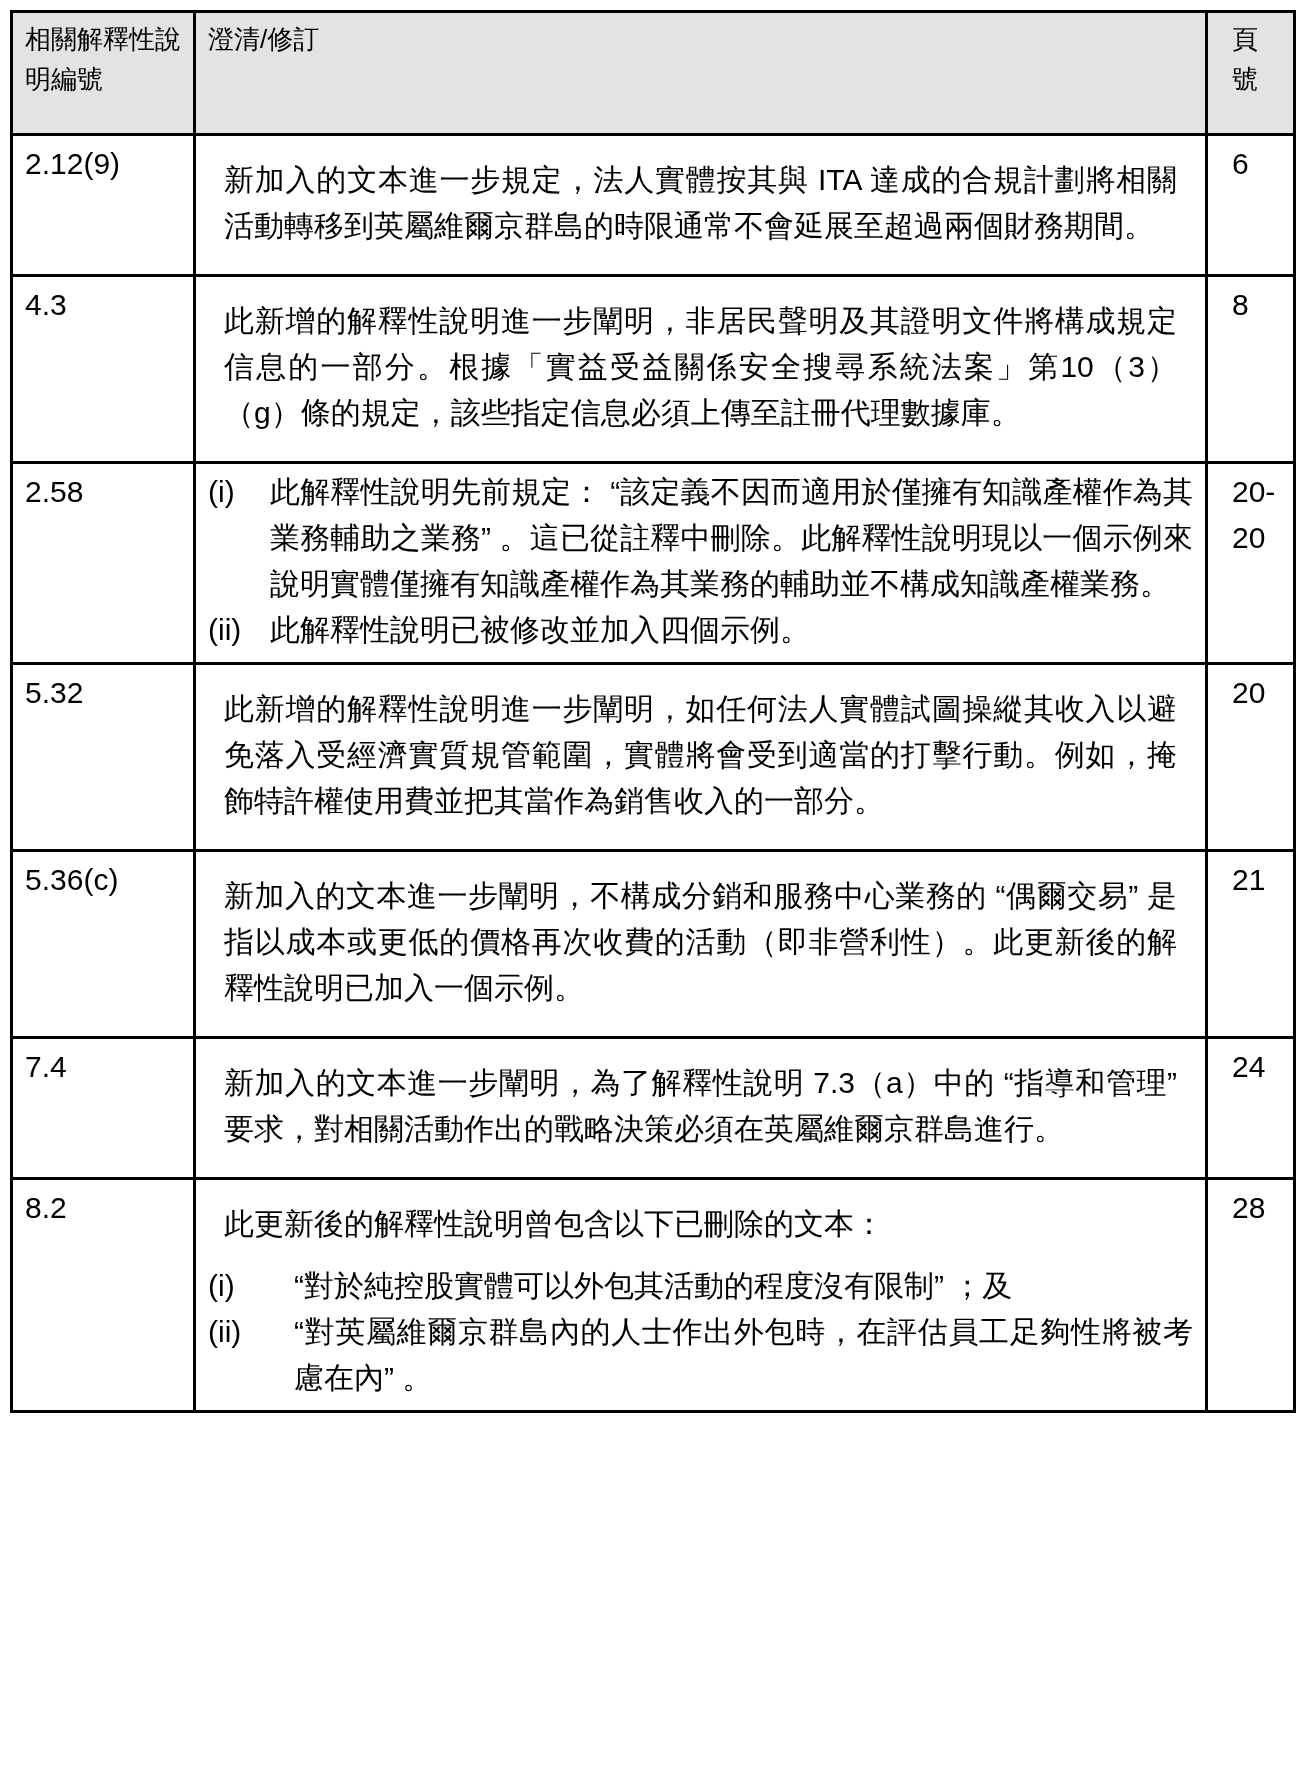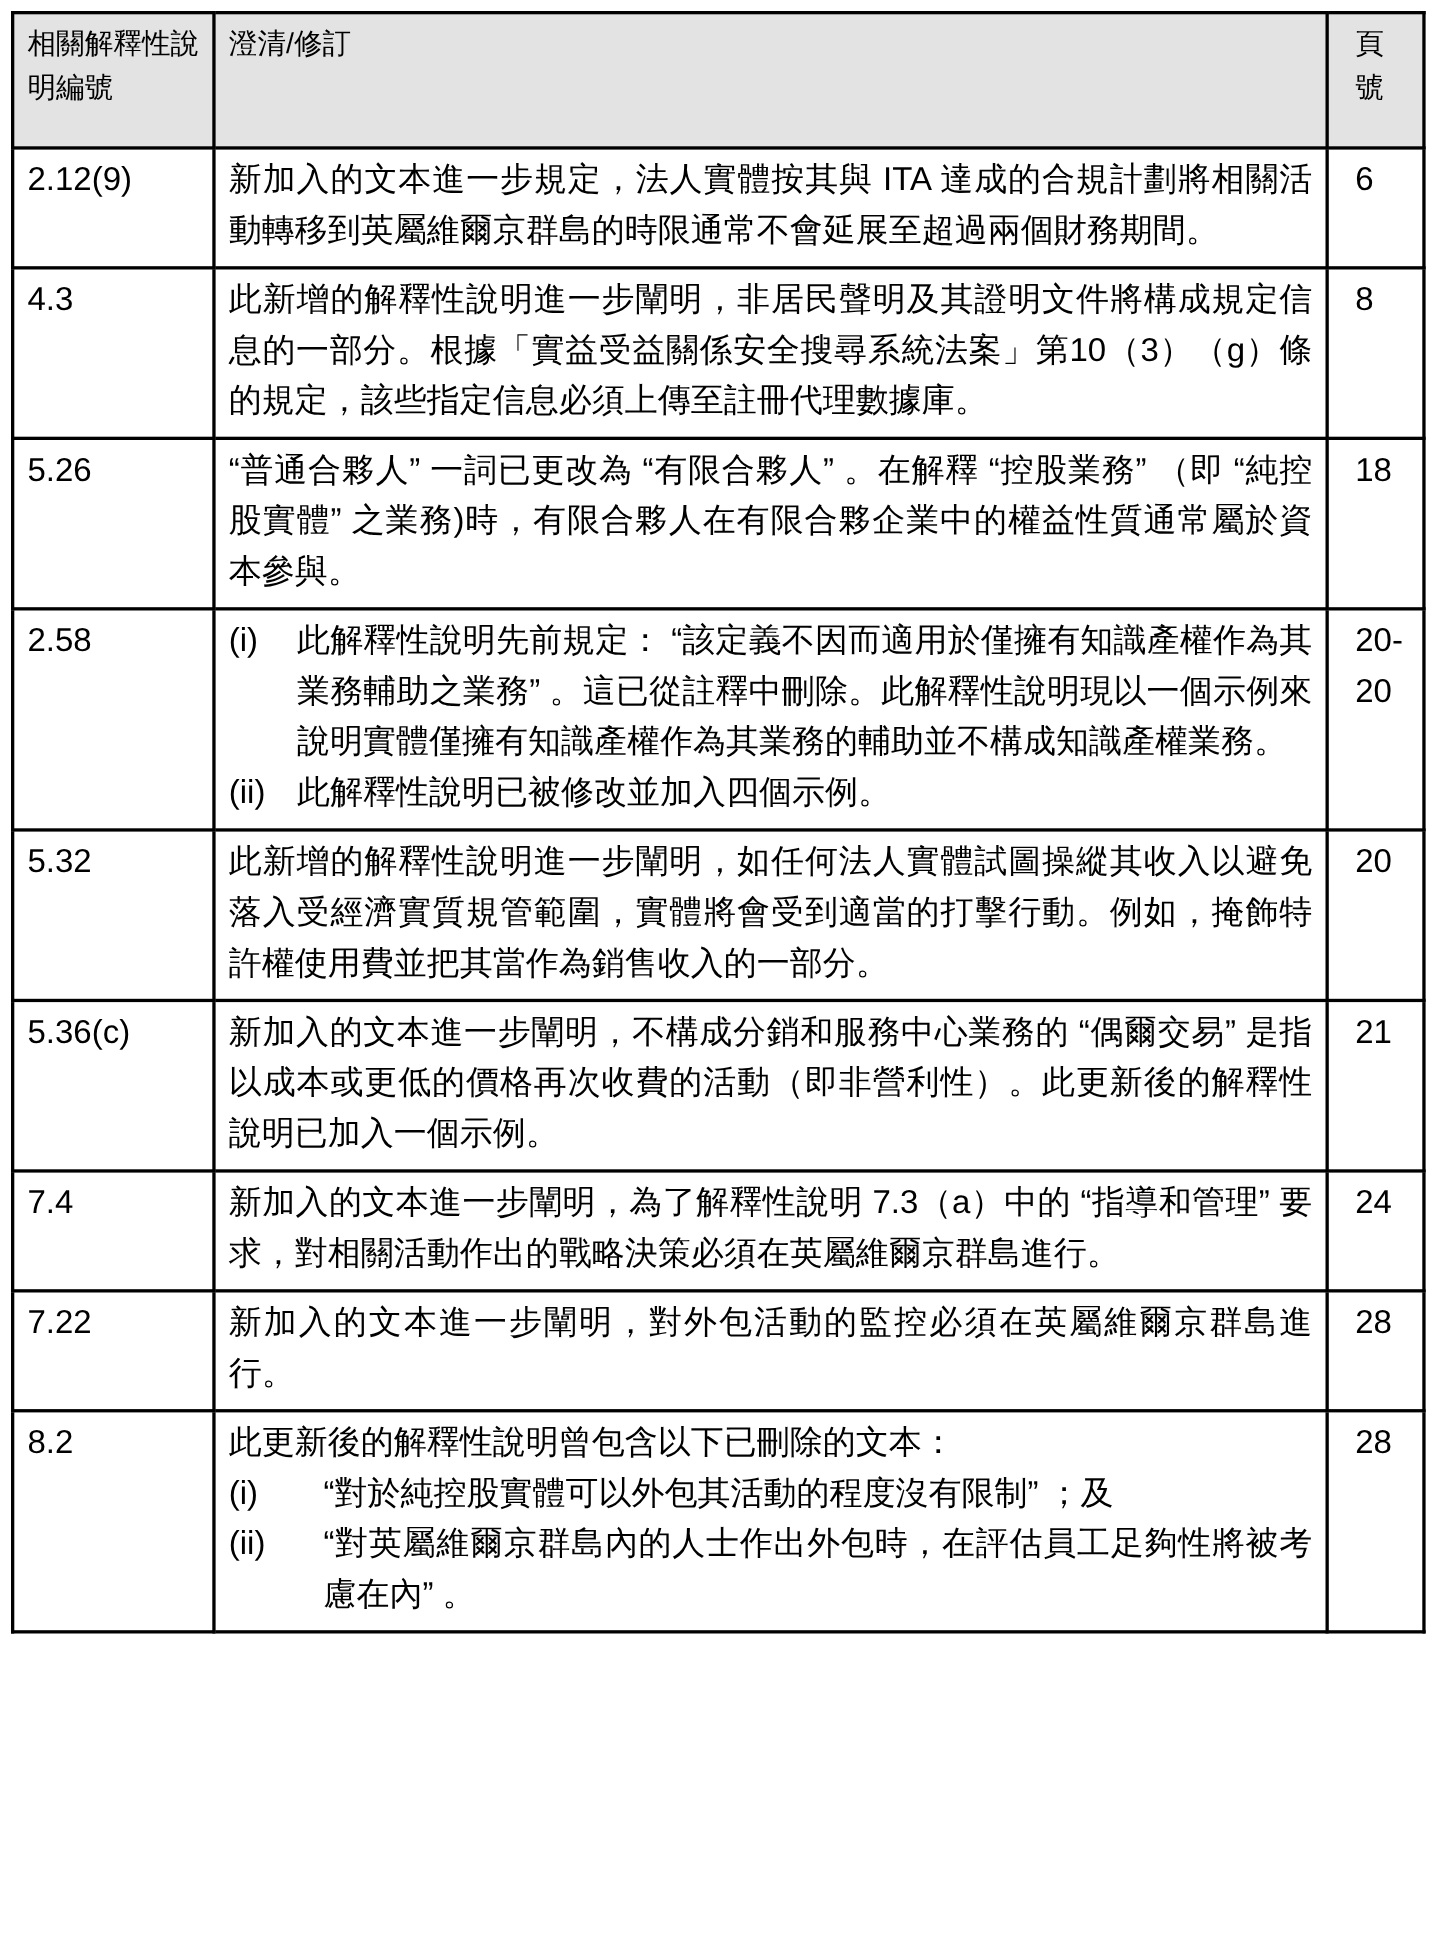--- a/index.html
+++ b/index.html
@@ -43,21 +43,21 @@
   }
   .doc-table td {
     font-size: 30px;
     line-height: 46px;
     padding: 5px 12px 9px 12px;
   }
   th.c1, td.c1 { width: 183px; }
   th.c2, td.c2 { width: 1012px; }
   th.c3, td.c3 { width: 88px; padding-left: 24px; }
   td.c2 { text-align: justify; text-align-last: left; }
-  .cell-p { margin: 0; }
+  .cell-p { margin: 16px; }
   .li { display: flex; }
   .li .marker { flex: 0 0 62px; }
   .li.wide .marker { flex: 0 0 86px; }
   .li .li-text { flex: 1 1 auto; text-align: justify; text-align-last: left; }
   .it { font-style: italic; }
 </style>
 </head>
 <body>
 
 <div>
@@ -80,29 +80,20 @@
           <td class="c3">6</td>
         </tr>
         <tr>
           <td class="c1">
             <div>4.3</div>
           </td>
           <td class="c2">
             <div class="cell-p"><span>此新增的解釋性說明進一步闡明，非居民聲明及其證明文件將構成規定信息的一部分。根據「實益受益關係安全搜尋系統法案」第10（3）（g）條的規定，該些指定信息必須上傳至註冊代理數據庫。</span></div>
           </td>
           <td class="c3">8</td>
-        </tr>
-        <tr>
-          <td class="c1">
-            <div>5.26</div>
-          </td>
-          <td class="c2">
-            <div class="cell-p"><span>“普通合夥人” 一詞已更改為 “有限合夥人” 。在解釋 “控股業務” （即 “純控股實體” 之業務)時，有限合夥人在有限合夥企業中的權益性質通常屬於資本參與。</span></div>
-          </td>
-          <td class="c3">18</td>
         </tr>
         <tr>
           <td class="c1">
             <div>2.58</div>
           </td>
           <td class="c2">
             <div class="li">
               <span class="marker">(i)</span>
               <span class="li-text"><span>此解釋性說明先前規定： “該定義不因而適用於僅擁有知識產權作為其業務輔助之業務” 。這已從註釋中刪除。此解釋性說明現以一個示例來說明實體僅擁有知識產權作為其業務的輔助並不構成知識產權業務。</span></span>
             </div>
@@ -135,29 +126,20 @@
           <td class="c1">
             <div>7.4</div>
           </td>
           <td class="c2">
             <div class="cell-p"><span>新加入的文本進一步闡明，為了解釋性說明 7.3（a）中的 “指導和管理” 要求，對相關活動作出的戰略決策必須在英屬維爾京群島進行。</span></div>
           </td>
           <td class="c3">24</td>
         </tr>
         <tr>
           <td class="c1">
-            <div>7.22</div>
-          </td>
-          <td class="c2">
-            <div class="cell-p"><span>新加入的文本進一步闡明，對外包活動的監控必須在英屬維爾京群島進行。</span></div>
-          </td>
-          <td class="c3">28</td>
-        </tr>
-        <tr>
-          <td class="c1">
             <div>8.2</div>
           </td>
           <td class="c2">
             <div class="cell-p"><span>此更新後的解釋性說明曾包含以下已刪除的文本：</span></div>
             <div class="li wide">
               <span class="marker">(i)</span>
               <span class="li-text"><span>“對於純控股實體可以外包其活動的程度沒有限制” ；及</span></span>
             </div>
             <div class="li wide">
               <span class="marker">(ii)</span>

